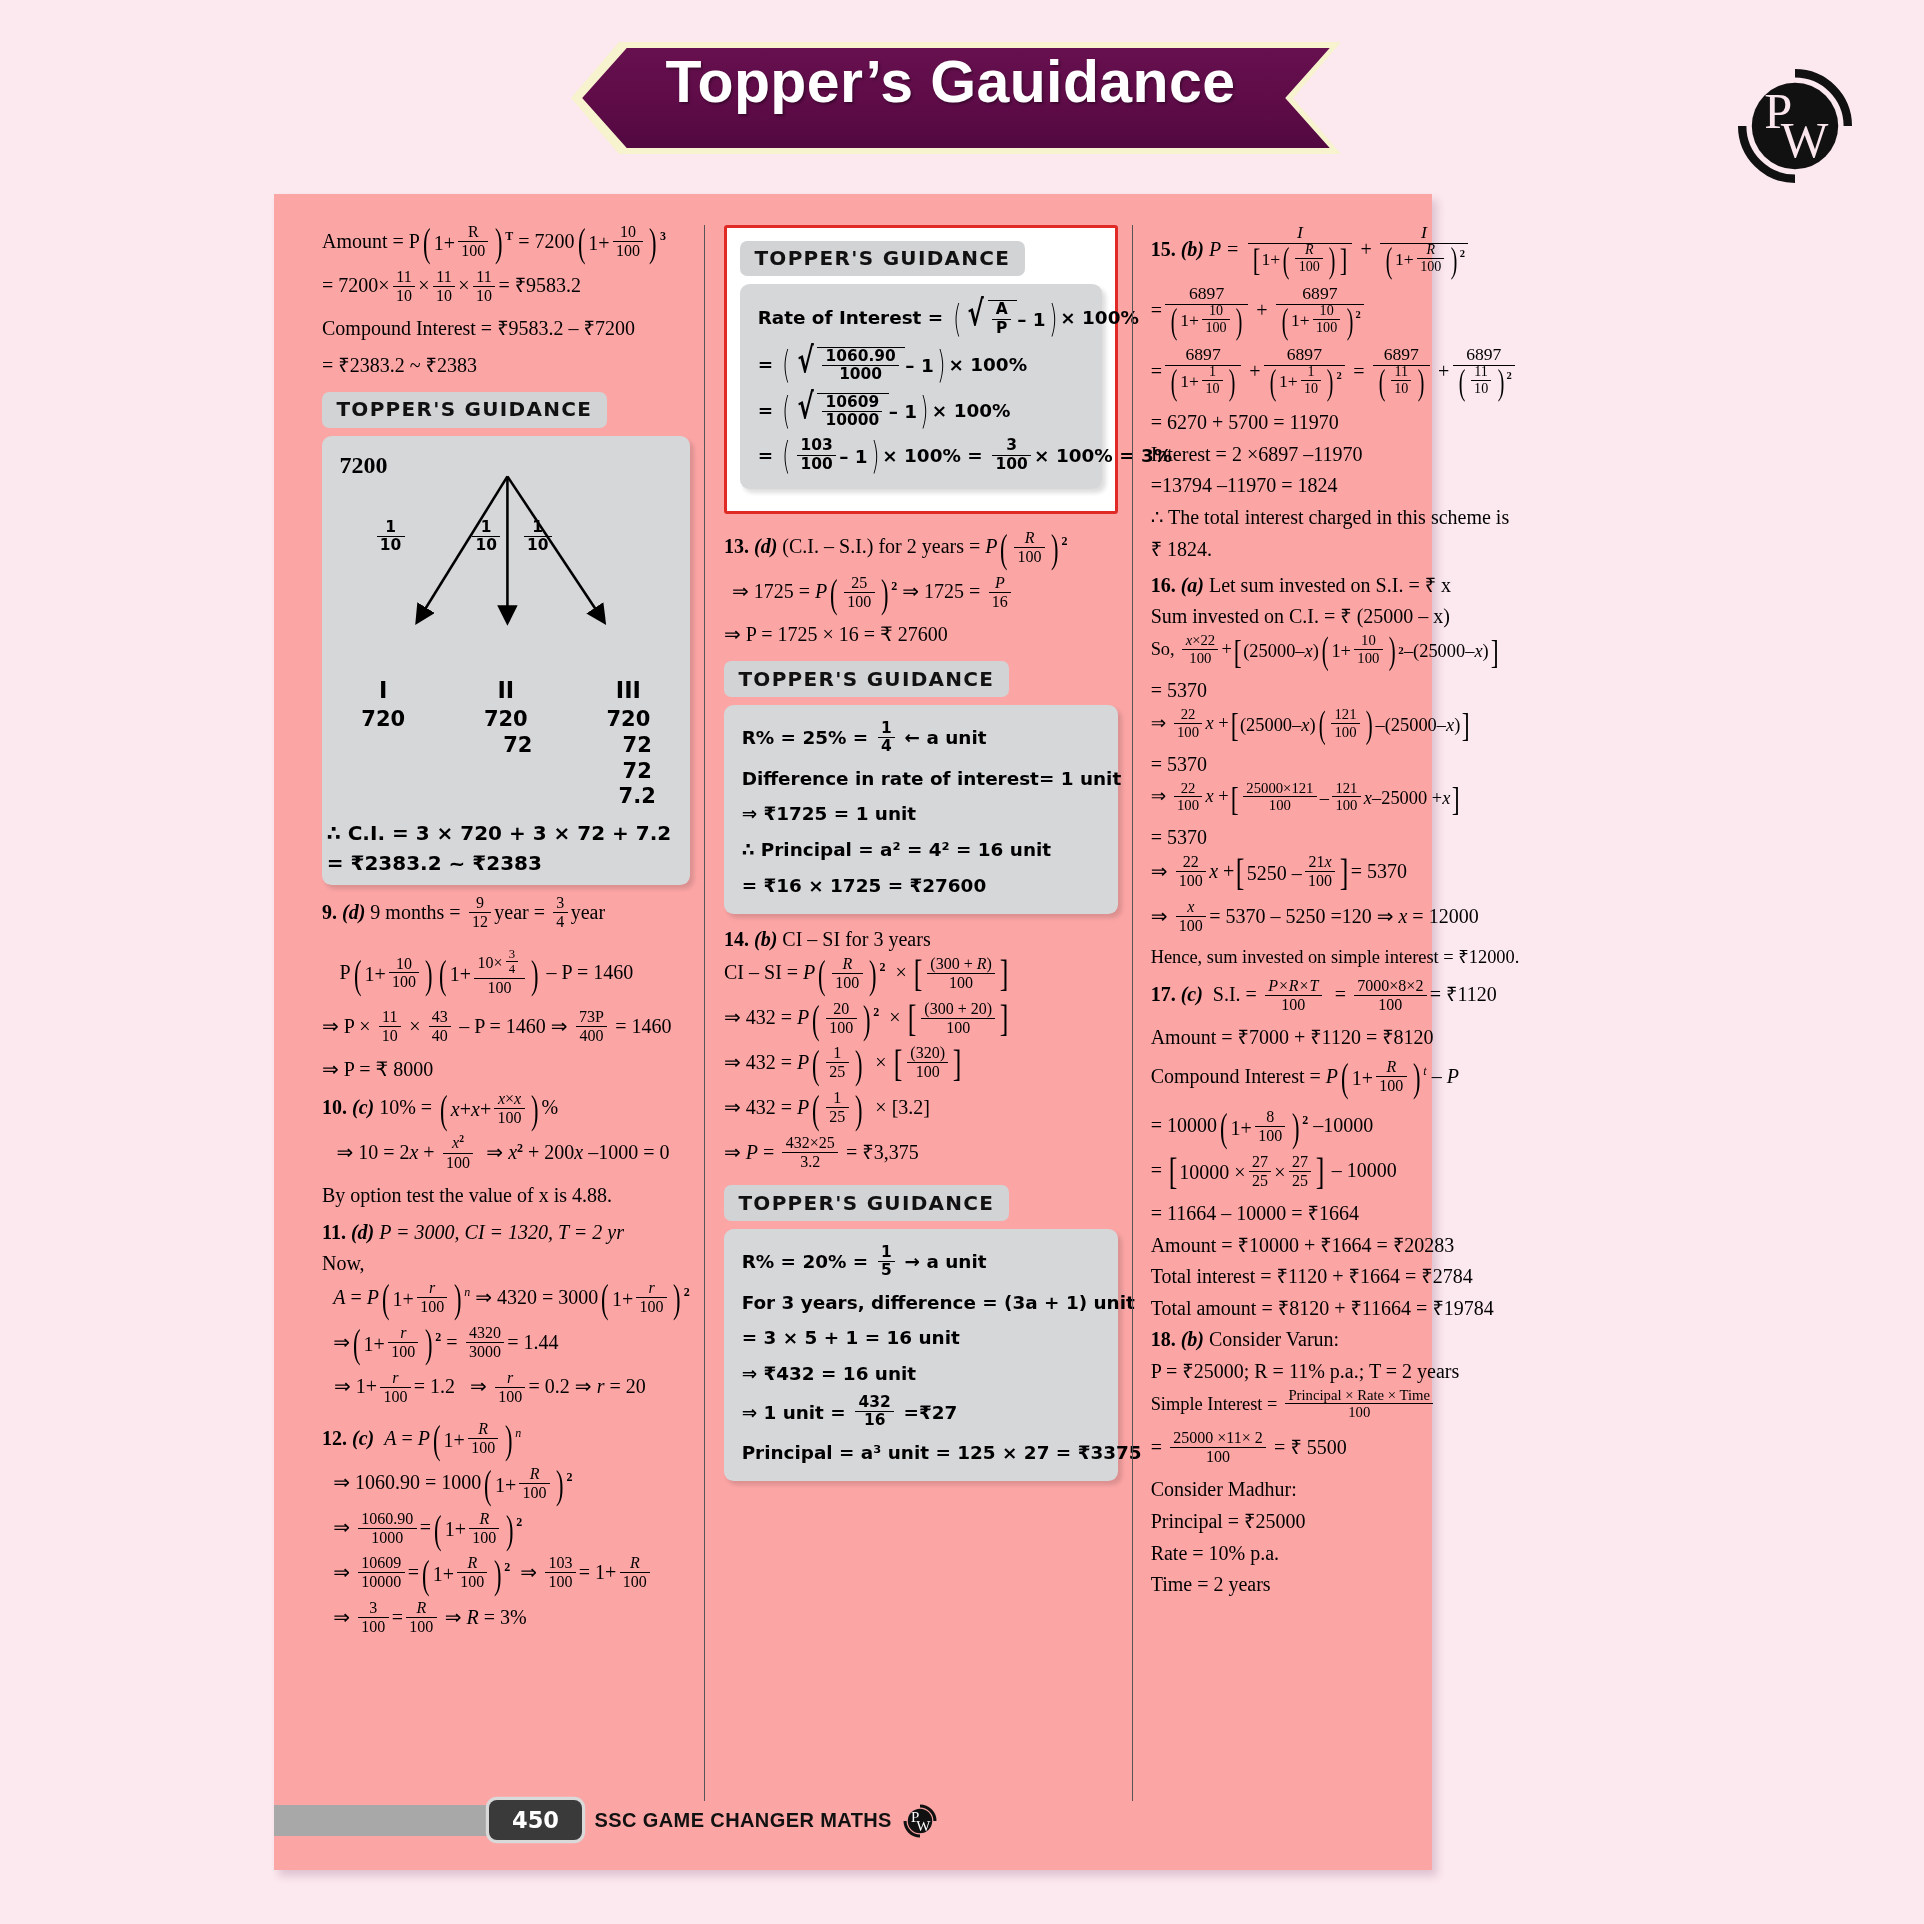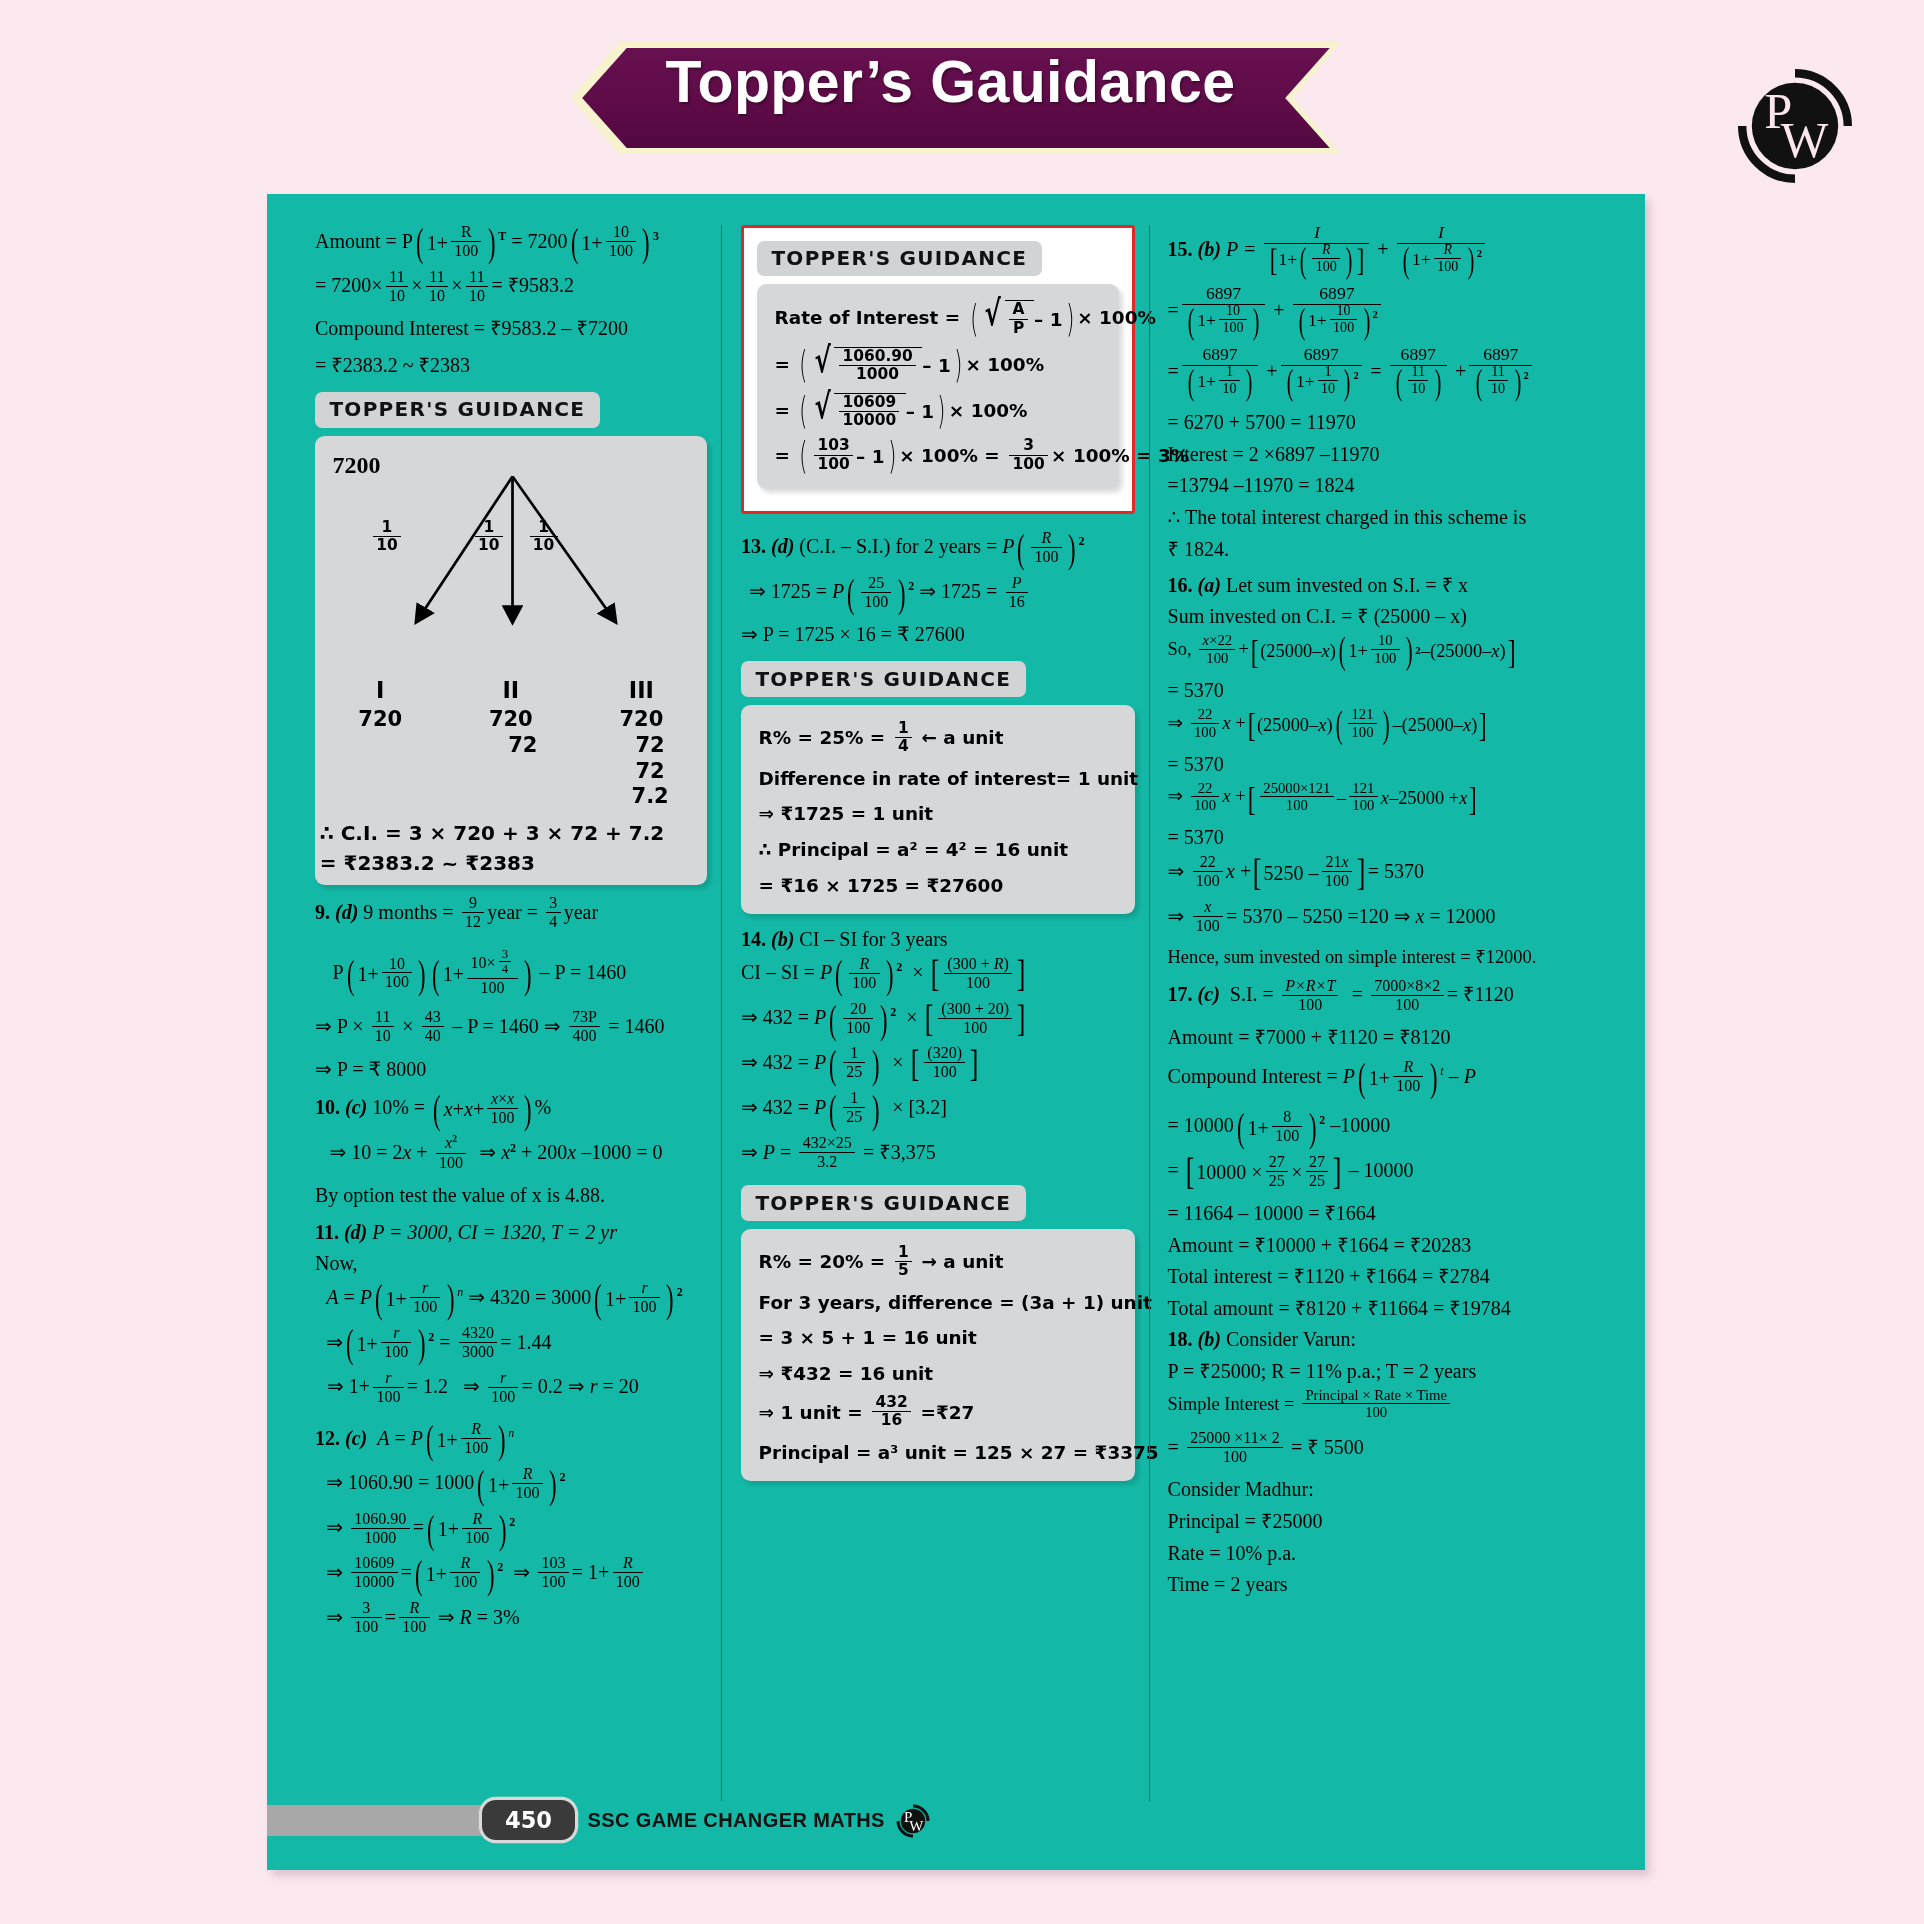--- a/index.html
+++ b/index.html
@@ -41,23 +41,23 @@
     text-shadow:1.6px 2.4px 2.4px rgba(0,0,0,.35);
     white-space:nowrap;
   }
 
   
   #pw-logo { position:absolute; left:1735px; top:66px; width:120px; height:120px; }
   #pw-logo svg { display:block; }
 
   
   #page-sheet {
-    position:absolute; left:267px; top:194px;
-    width:1378px; height:1676px;
-    background:#14b8a6;
+    position:absolute; left:274px; top:194px;
+    width:1158px; height:1676px;
+    background:#fca5a5;
     box-shadow:4.8px 6.4px 8px rgba(120,70,100,.22);
   }
 
   #cols {
     position:absolute; left:0; top:0; right:0; bottom:69px;
     display:flex;
     padding:30.5px 21px 0 21px;
   }
   .col { position:relative; }
   #col-left   { width:433px; padding:0 14.4px 0 27px; }
@@ -140,21 +140,21 @@
   .tree-sum { position:absolute; left:4.8px; bottom:6.4px; font-family:"DejaVu Sans",sans-serif; font-weight:bold; font-size:20px; line-height:1.5; }
 
   
   #footer {
     position:absolute; left:0; bottom:27px; width:100%; height:45px;
     display:flex; align-items:center;
   }
   #footer-bar { width:298px; height:30.5px; background:#a8a8a8; }
   #page-badge {
     position:absolute; left:215px; top:2.4px;
-    width:93px; height:40px; border-radius:14px;
+    width:93px; height:40px; border-radius:8px;
     background:#3a3a3a; color:#fff;
     display:flex; align-items:center; justify-content:center;
     font-family:"DejaVu Sans", sans-serif; font-weight:bold; font-size:22.5px;
     box-shadow:0 0 0 3.2px #d9d9d9;
   }
   #footer-title {
     margin-left:22.5px;
     font-family:Liberation Sans, sans-serif; font-weight:bold;
     font-size:20px; letter-spacing:0.4px; color:#111;
   }

